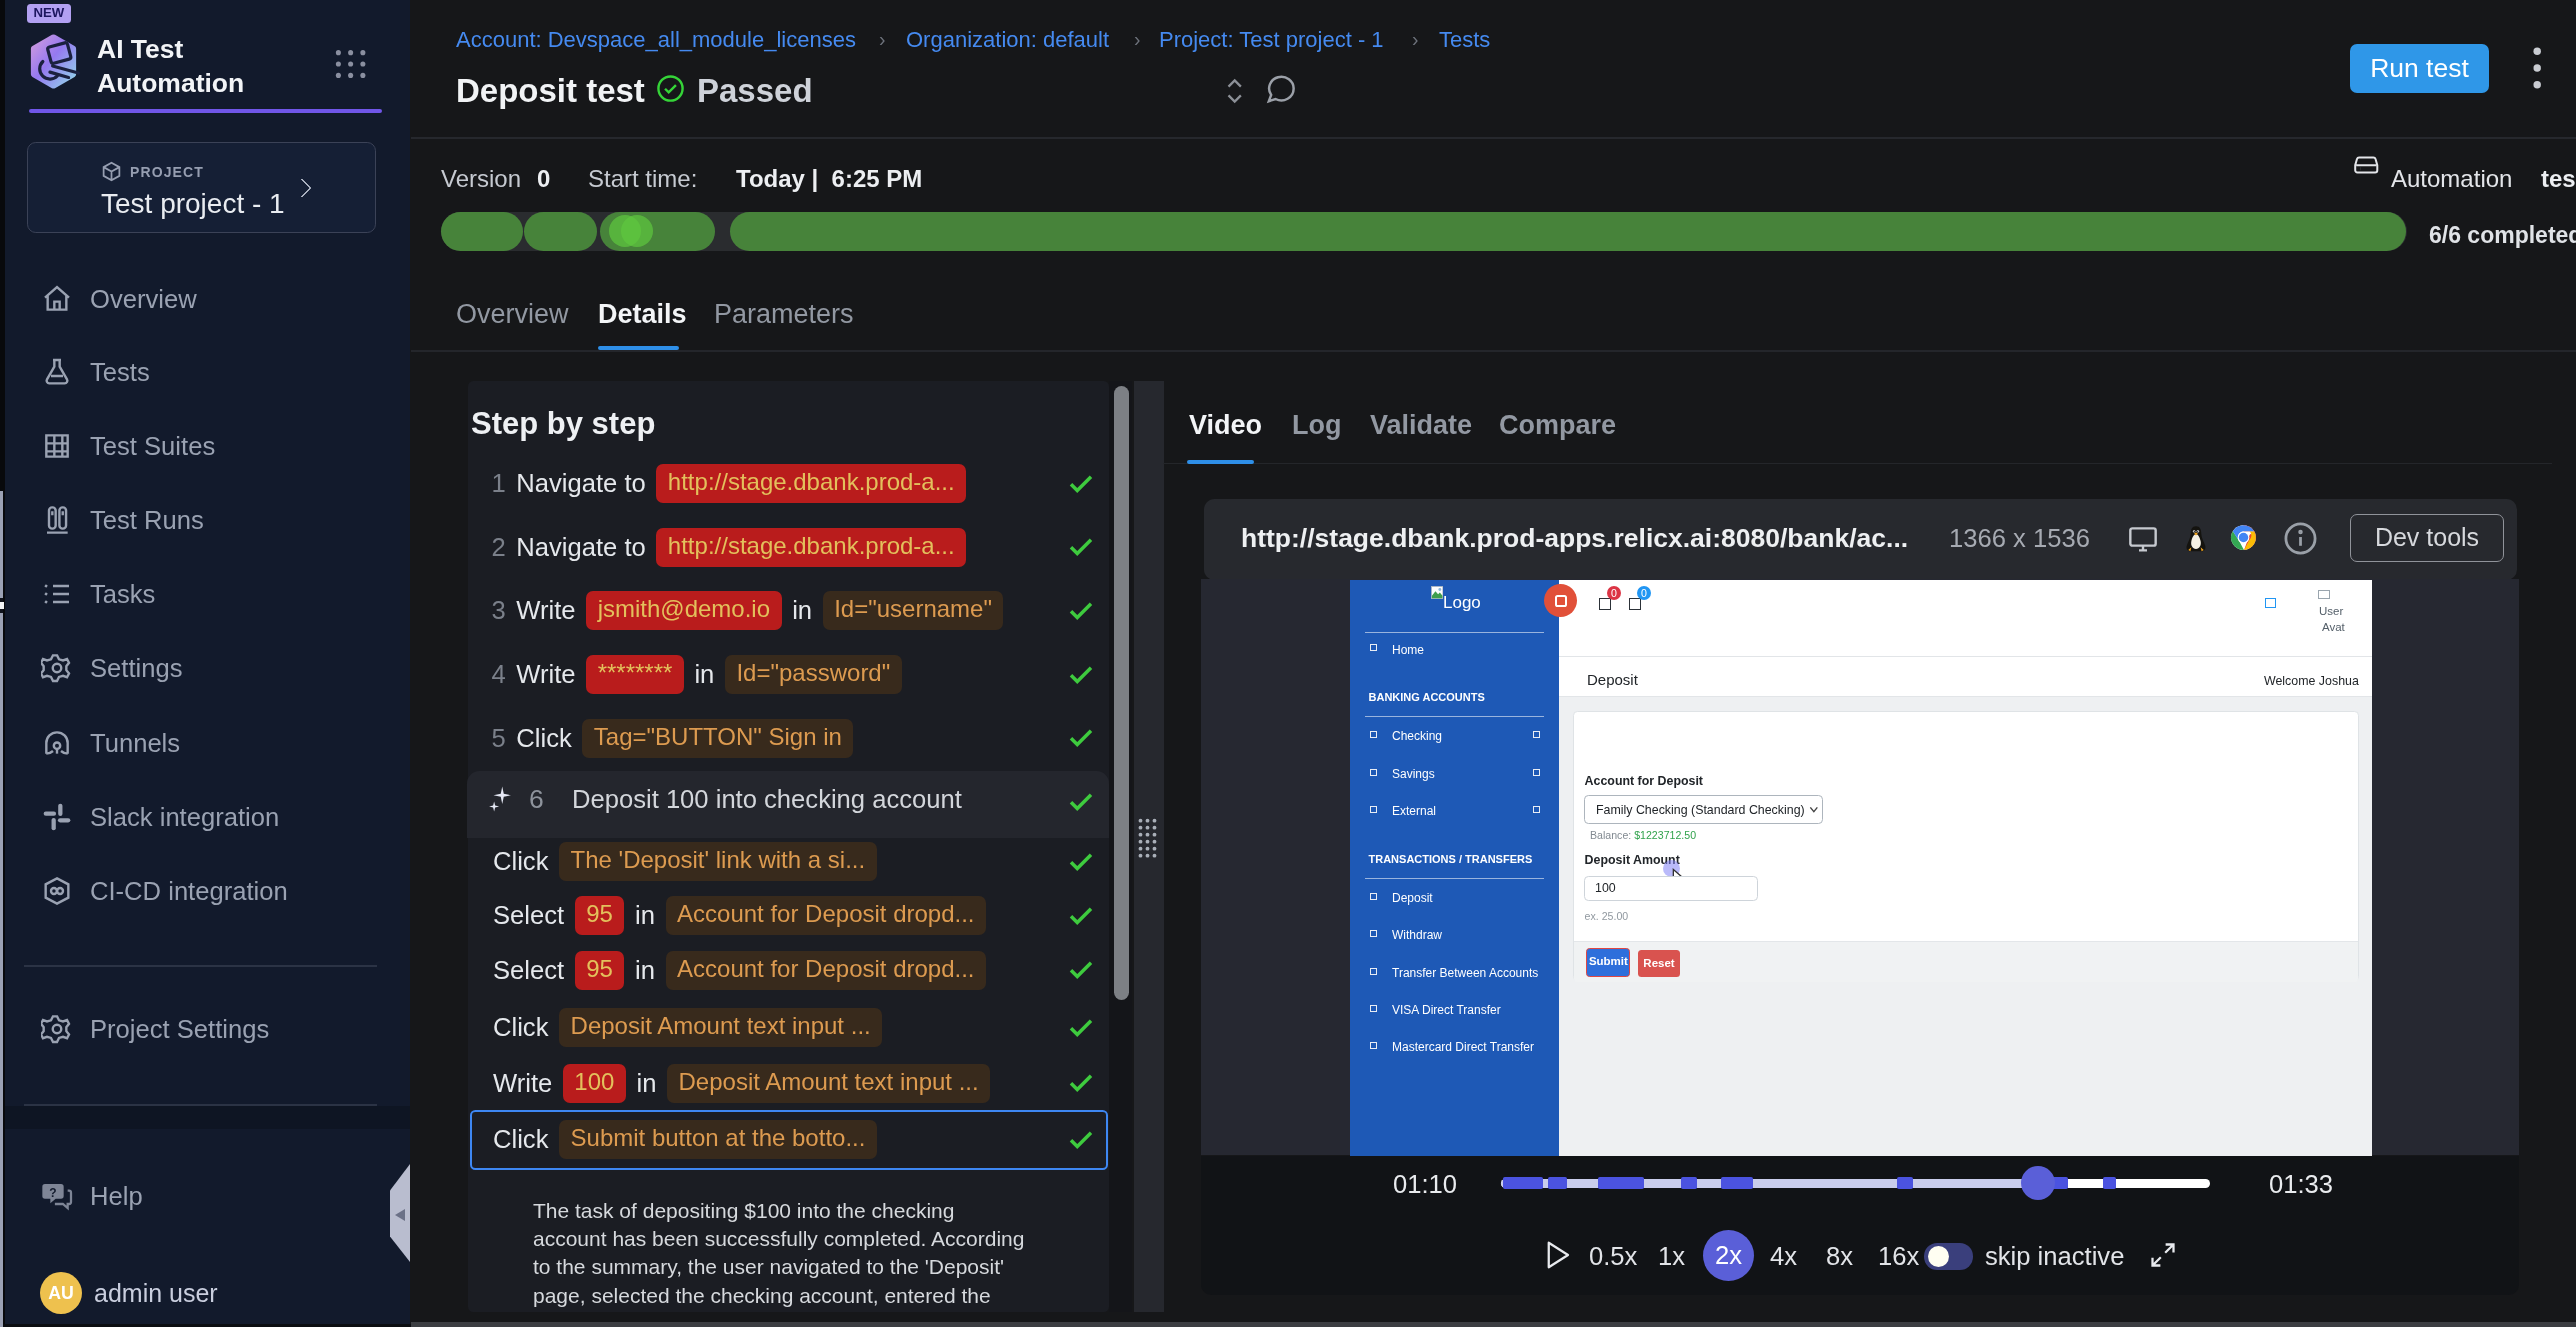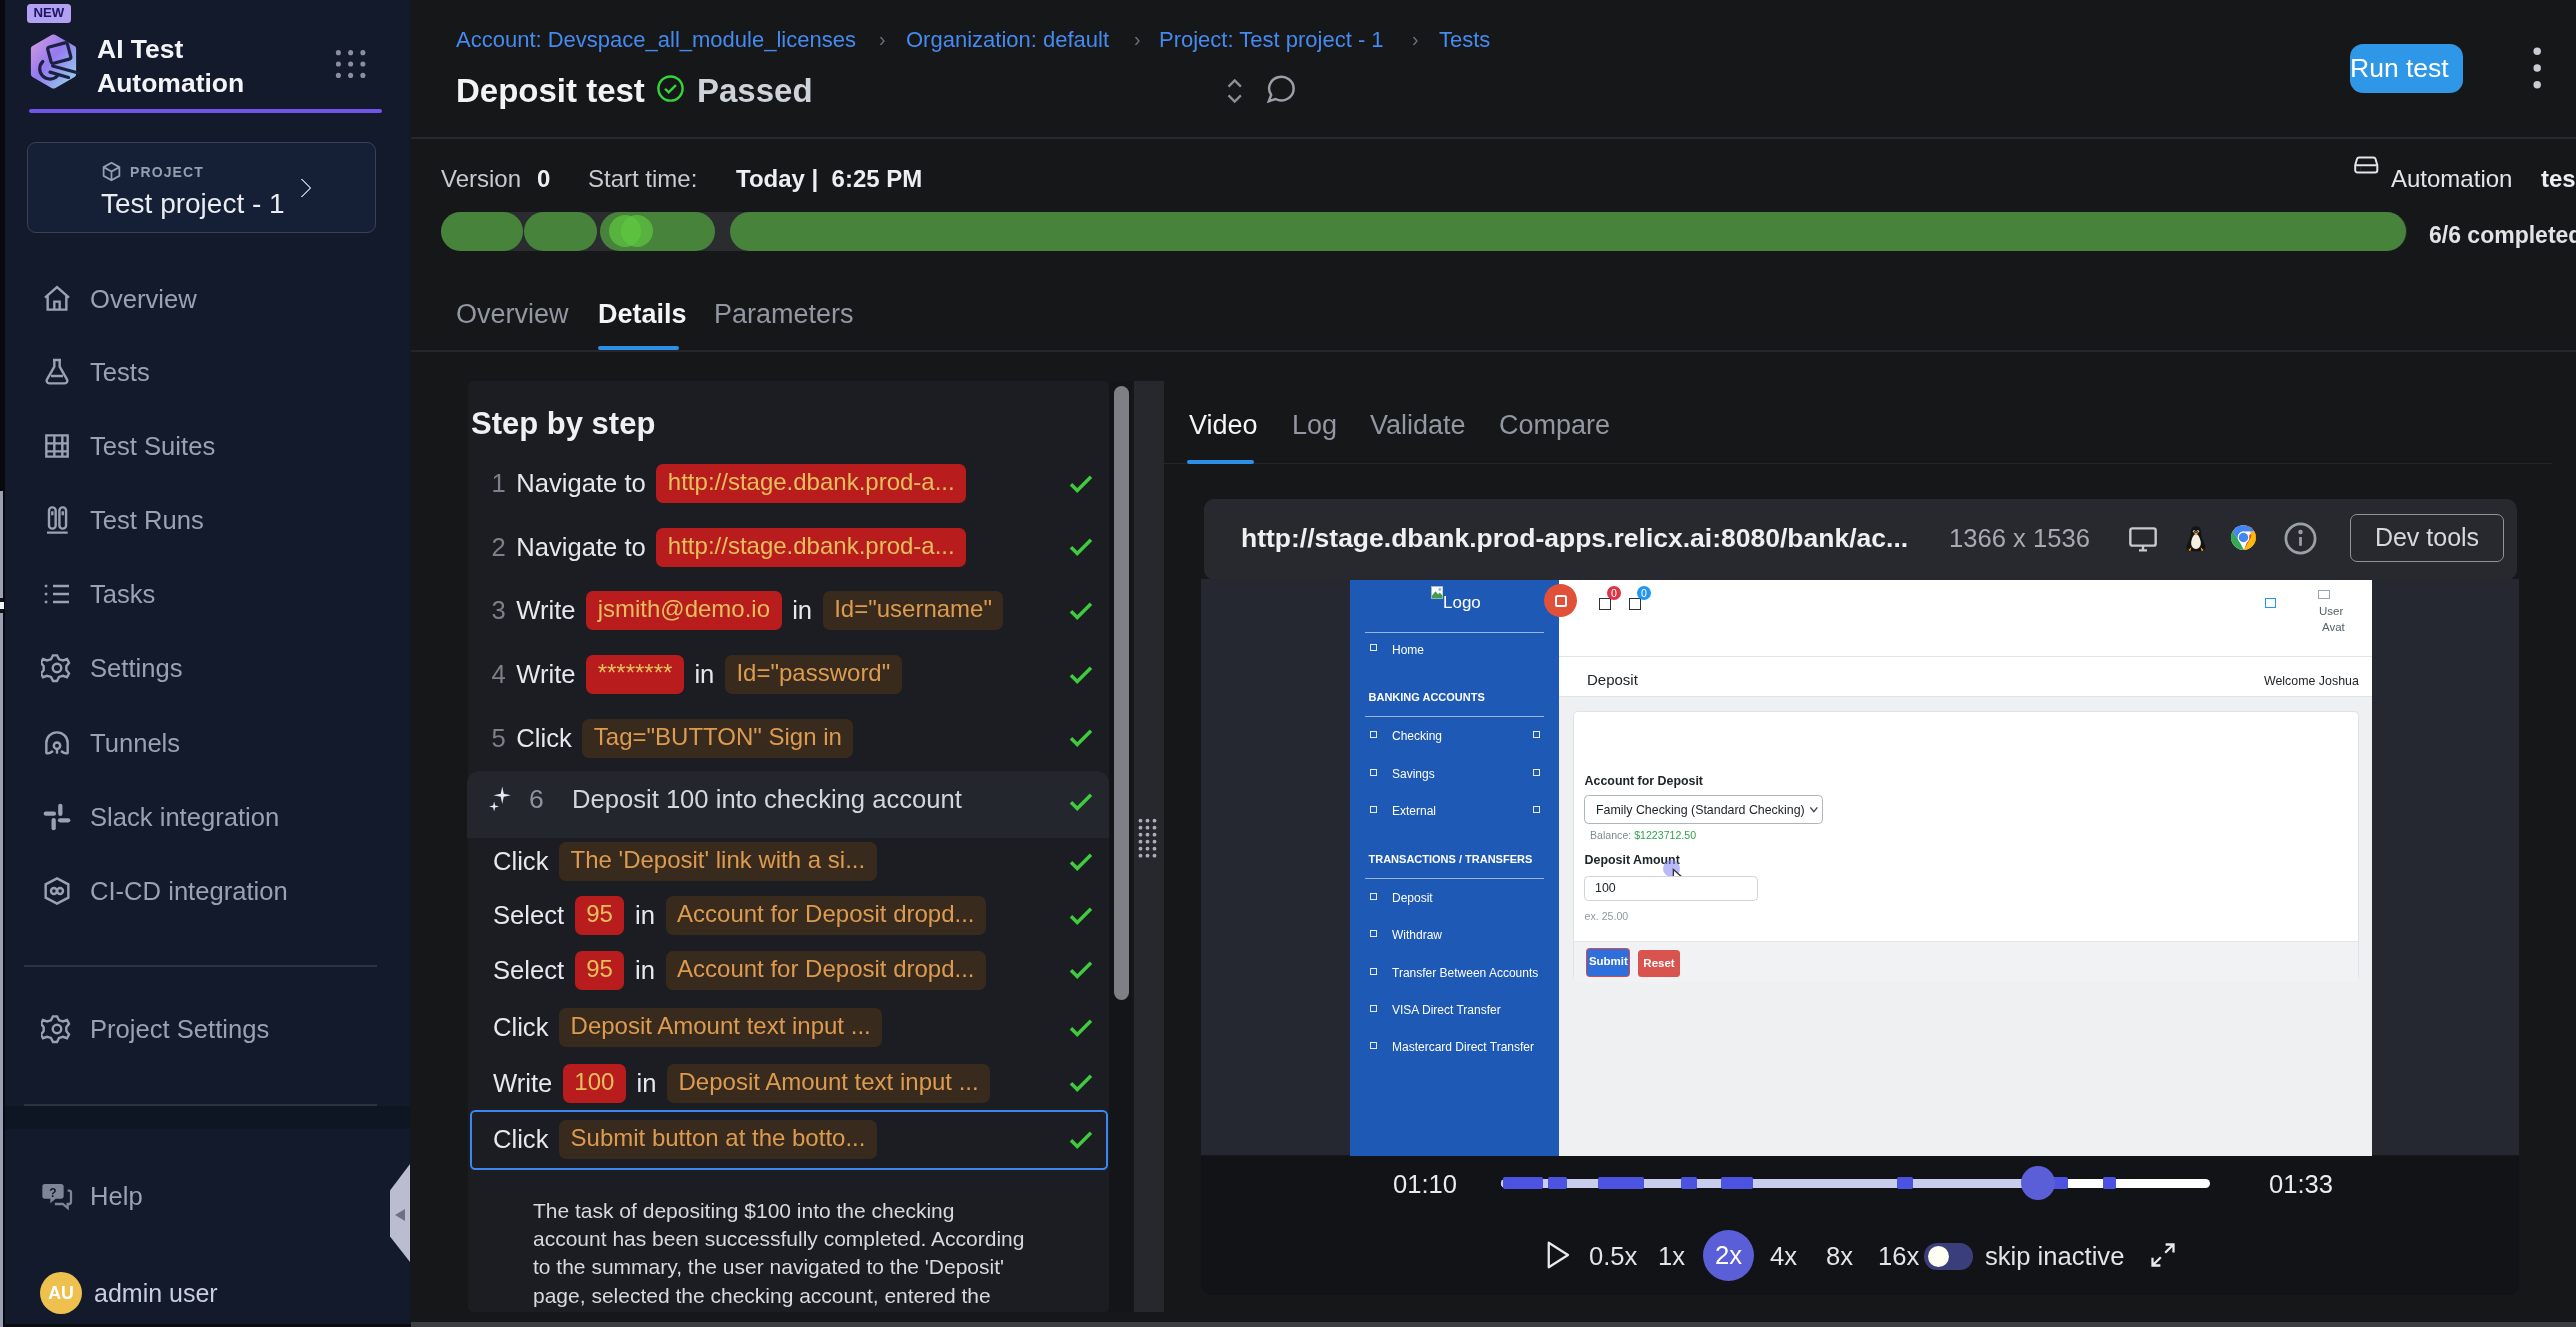--- a/index.html
+++ b/index.html
@@ -27,21 +27,21 @@
 #collapse { left:390px; top:1164px; width:20px; height:98px; background:#b9bdcf; clip-path:polygon(100% 0, 0 27%, 0 74%, 100% 100%); }
 #coltri { left:395px; top:1209px; width:0; height:0; border-top:6.2px solid transparent; border-bottom:6.2px solid transparent; border-right:10.6px solid #6b7187; }
 
 
 .crumb { top:27px; font-size:22px; color:#458af0; }
 .crumbsep { color:#6d727b; font-size:19.4px; }
 #title { left:456px; top:72px; font-size:33px; font-weight:bold; color:#f1f3f5; }
 #passed { left:697px; top:72px; font-size:33px; font-weight:bold; color:#ced2d9; }
 #failsel { left:821px; top:60px; width:441px; height:61px; border:1.8px solid #3c3f45; border-radius:8.8px; background:#1b1d21; }
 #failsel .ph { position:absolute; left:28px; top:14px; font-size:26.5px; color:#7e828a; }
-#runbtn { left:2350px; top:44px; width:113px; height:49px; background:#2f97e8; border-radius:13px; color:#fff; font-size:26.5px; line-height:49px; }
+#runbtn { left:2350px; top:44px; width:139px; height:49px; background:#2f97e8; border-radius:7px; color:#fff; font-size:26.5px; text-align:center; line-height:49px; }
 #hdiv1 { left:411px; top:137px; width:2165px; height:1.8px; background:#26282d; }
 .meta { top:165px; font-size:24px; color:#c6cad1; }
 .metab { font-weight:bold; color:#edeff2; }
 
 .pseg { top:212px; height:39px; background:#47833a; border-radius:19.4px; }
 #pdone { left:2429px; top:222px; font-size:23px; font-weight:bold; color:#e0e3e7; }
 
 
 .tab1 { top:299px; font-size:27px; color:#9298a2; }
 #tabund { left:598px; top:346px; width:81px; height:4.4px; background:#2e8fe8; border-radius:2.6px; }
@@ -60,21 +60,21 @@
 .srow .steptx { position:static; }
 .srow.sub { left:493px; }
 #blk6 { left:467px; top:771px; width:642px; height:67px; background:#24262d; border-radius:12.4px 12.4px 0 0; }
 #blueblk { left:470px; top:1110px; width:638px; height:60px; border:2.6px solid #3e87f2; border-radius:5.3px; }
 .sline { left:533px; font-size:21px; color:#d6d9dd; }
 #sbtrack { left:1109px; top:381px; width:23px; height:931px; background:#141519; }
 #sbthumb { left:1114px; top:386px; width:15px; height:614px; background:#7d8085; border-radius:8px; }
 #resizer { left:1134px; top:381px; width:30px; height:931px; background:#26282e; }
 
 
-.tab2 { top:410px; font-size:27px; color:#9298a2; }
+.tab2 { top:410px; font-size:27px; color:#9298a2;font-weight:bold; }
 #tabund2 { left:1187px; top:460px; width:67px; height:4.4px; background:#2e8fe8; border-radius:2.6px; }
 #hdiv3 { left:1163px; top:463px; width:1389px; height:0.9px; background:#24262a; }
 #toolbar { left:1204px; top:499px; width:1313px; height:81px; background:#27292e; border-radius:10.6px; }
 #urltx { left:1241px; top:523px; font-size:26.5px; font-weight:bold; color:#eef0f2; }
 #restx { left:1949px; top:524px; font-size:25.6px; color:#a6aab2;text-align:right; }
 #devtools { left:2350px; top:514px; width:154px; height:48px; border:1.8px solid #90939a; border-radius:7px; color:#d7d9dd; font-size:25px; text-align:center; line-height:44px; }
 #videoarea { left:1201px; top:579px; width:1318px; height:576px; background:#262831; }
 #vframe { left:1350px; top:580px; width:1022px; height:576px; background:#eef0f2; overflow:hidden; }
 
 

